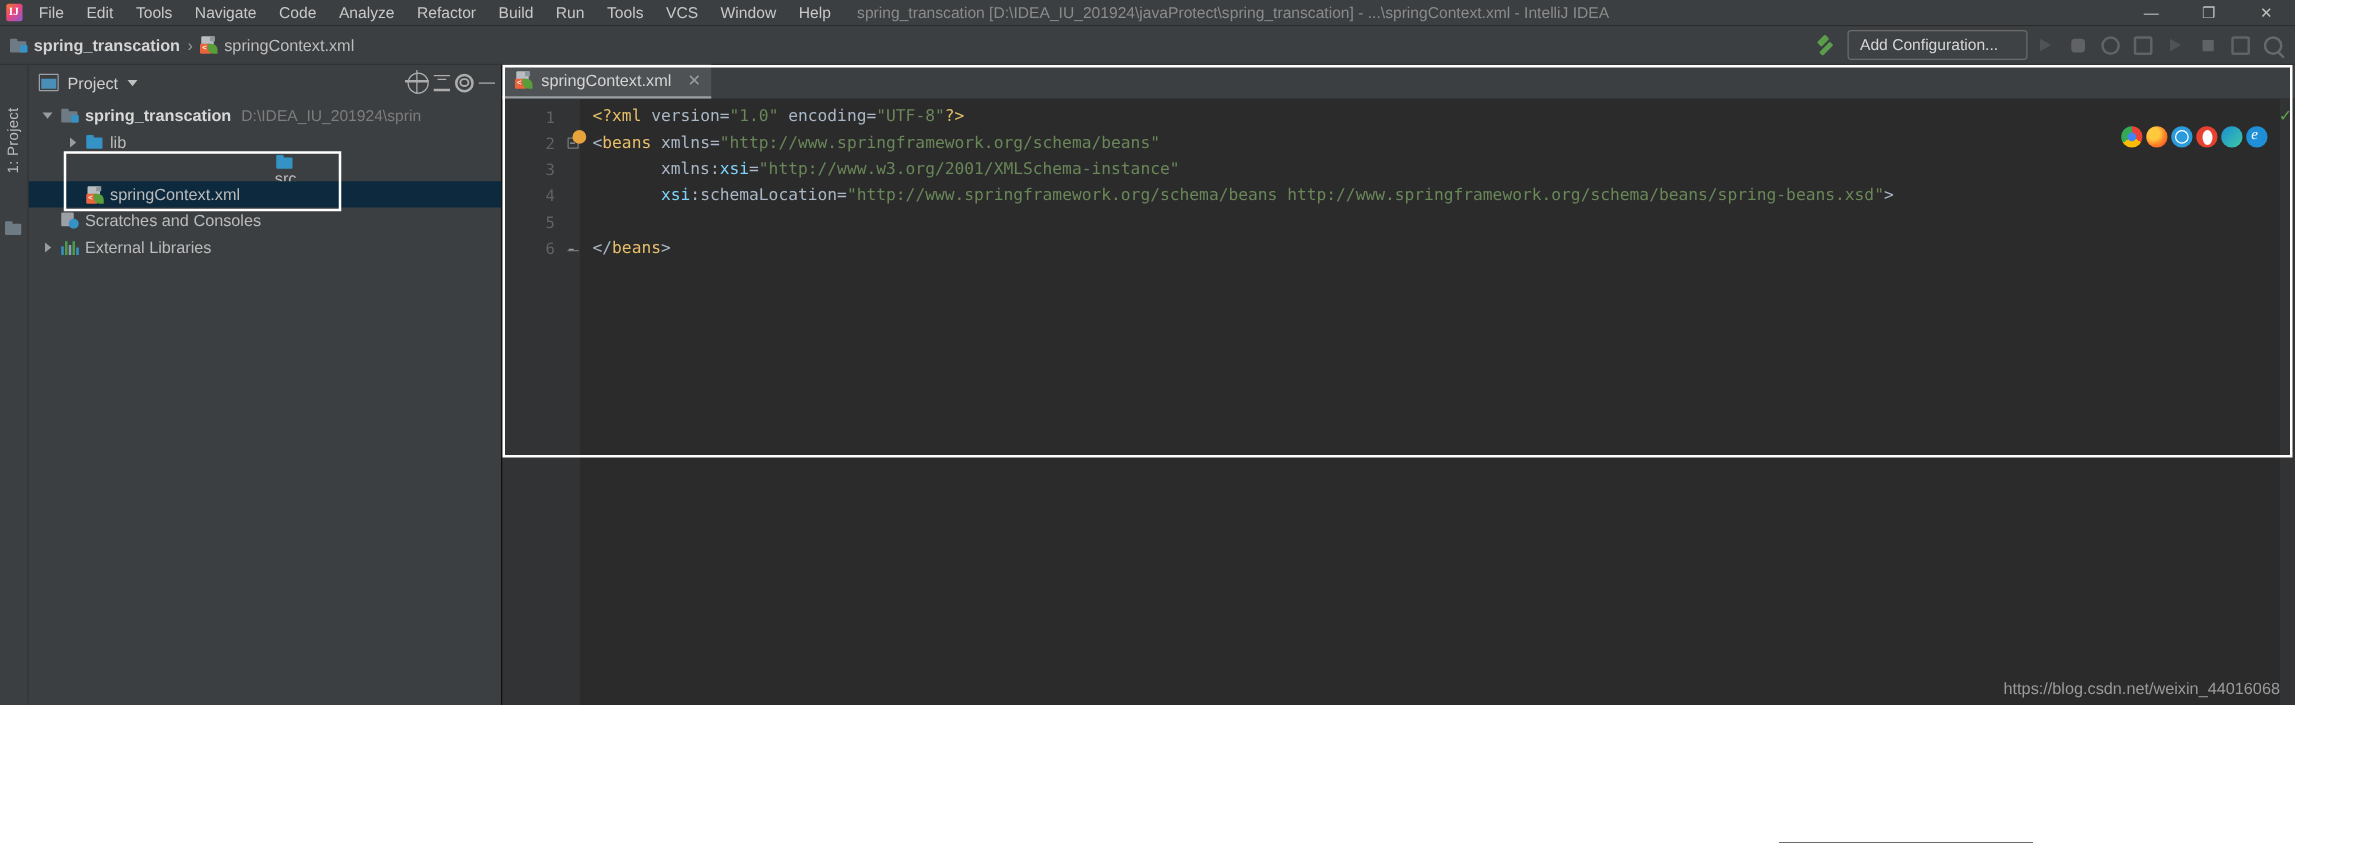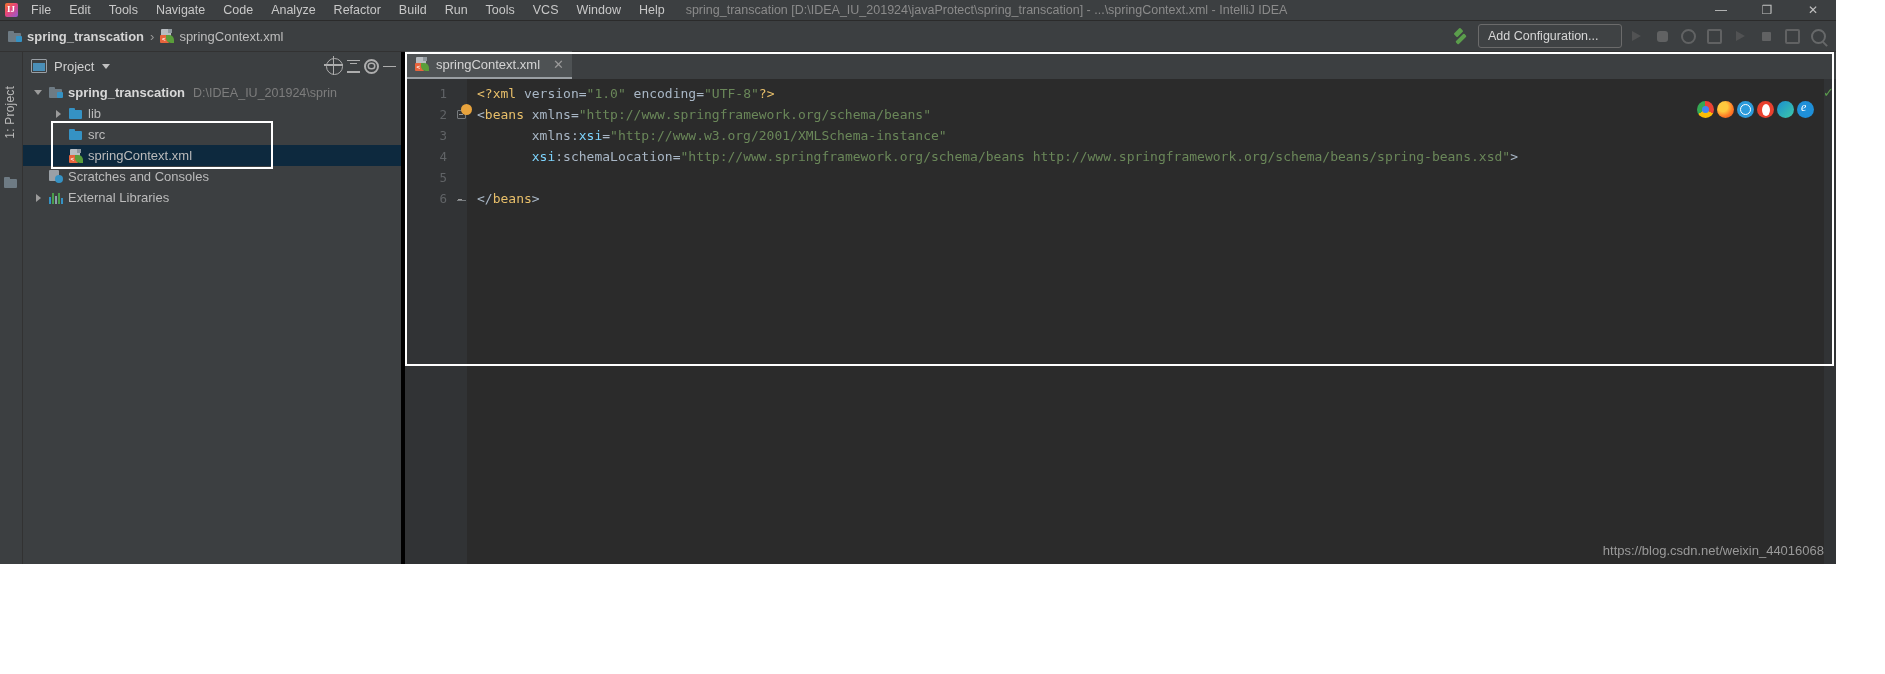--- a/index.html
+++ b/index.html
@@ -72,21 +72,21 @@
 
   
   .body{display:flex;height:512px;}
   .leftstrip{width:22px;background:#3c3f41;border-right:1px solid #323232;position:relative;}
   .vert-tab{position:absolute;top:34px;left:3px;writing-mode:vertical-rl;transform:rotate(180deg);
             font-size:12px;color:#bbbbbb;letter-spacing:.2px;white-space:nowrap;}
   .strip-ic{position:absolute;left:4px;top:125px;width:14px;height:11px;}
   .strip-ic:before{content:"";position:absolute;left:0;top:2px;width:13px;height:9px;background:#6e7b84;border-radius:1px;}
   .strip-ic:after{content:"";position:absolute;left:0;top:0;width:6px;height:3px;background:#6e7b84;border-radius:1px 1px 0 0;}
 
-  .projpanel{width:378px;background:#3c3f41;border-right:4px solid #000000;position:relative;}
+  .projpanel{width:378px;background:#3c3f41;border-right:1px solid #000000;position:relative;}
   .proj-head{height:28px;display:flex;align-items:center;padding-left:8px;position:relative;}
   .proj-win-ic{width:14px;height:12px;border:1px solid #9aa0a6;border-radius:1px;position:relative;margin-right:7px;}
   .proj-win-ic:after{content:"";position:absolute;left:1px;top:3px;right:1px;bottom:1px;background:#4a8fb8;}
   .proj-title{font-size:13px;color:#cfcfcf;}
   .caret{width:0;height:0;border-left:4px solid transparent;border-right:4px solid transparent;
          border-top:5px solid #c0c0c0;margin-left:8px;}
   .proj-tools{position:absolute;right:4px;top:0;height:28px;display:flex;align-items:center;gap:3px;}
   .tgt-ic{width:15px;height:15px;border:1.6px solid #adadad;border-radius:50%;position:relative;}
   .tgt-ic span{position:absolute;background:#adadad;}
   .tgt-ic .v{left:5.5px;top:-3px;width:1.6px;height:19px;}
@@ -303,21 +303,21 @@
         </div>
 
         <div class="trow" style="padding-left:28px;">
           <span class="arrow">
               <i></i>
             </span>
           <span class="folder-ic folder-blue" style="margin-left:4px;"></span>
           <span class="tlabel">lib</span>
         </div>
 
-        <div class="trow" style="padding-left:28px;">
+        <div class="trow" style="padding-left:28px;flex-direction:column;">
           <span class="arrow"></span>
           <span class="folder-ic folder-blue" style="margin-left:4px;"></span>
           <span class="tlabel">src</span>
         </div>
 
         <div class="trow sel" style="padding-left:28px;">
           <span class="arrow"></span>
           <span class="xml-ic" style="margin-left:4px;">
             <span class="pg"></span>
               <span class="pgf"></span>

